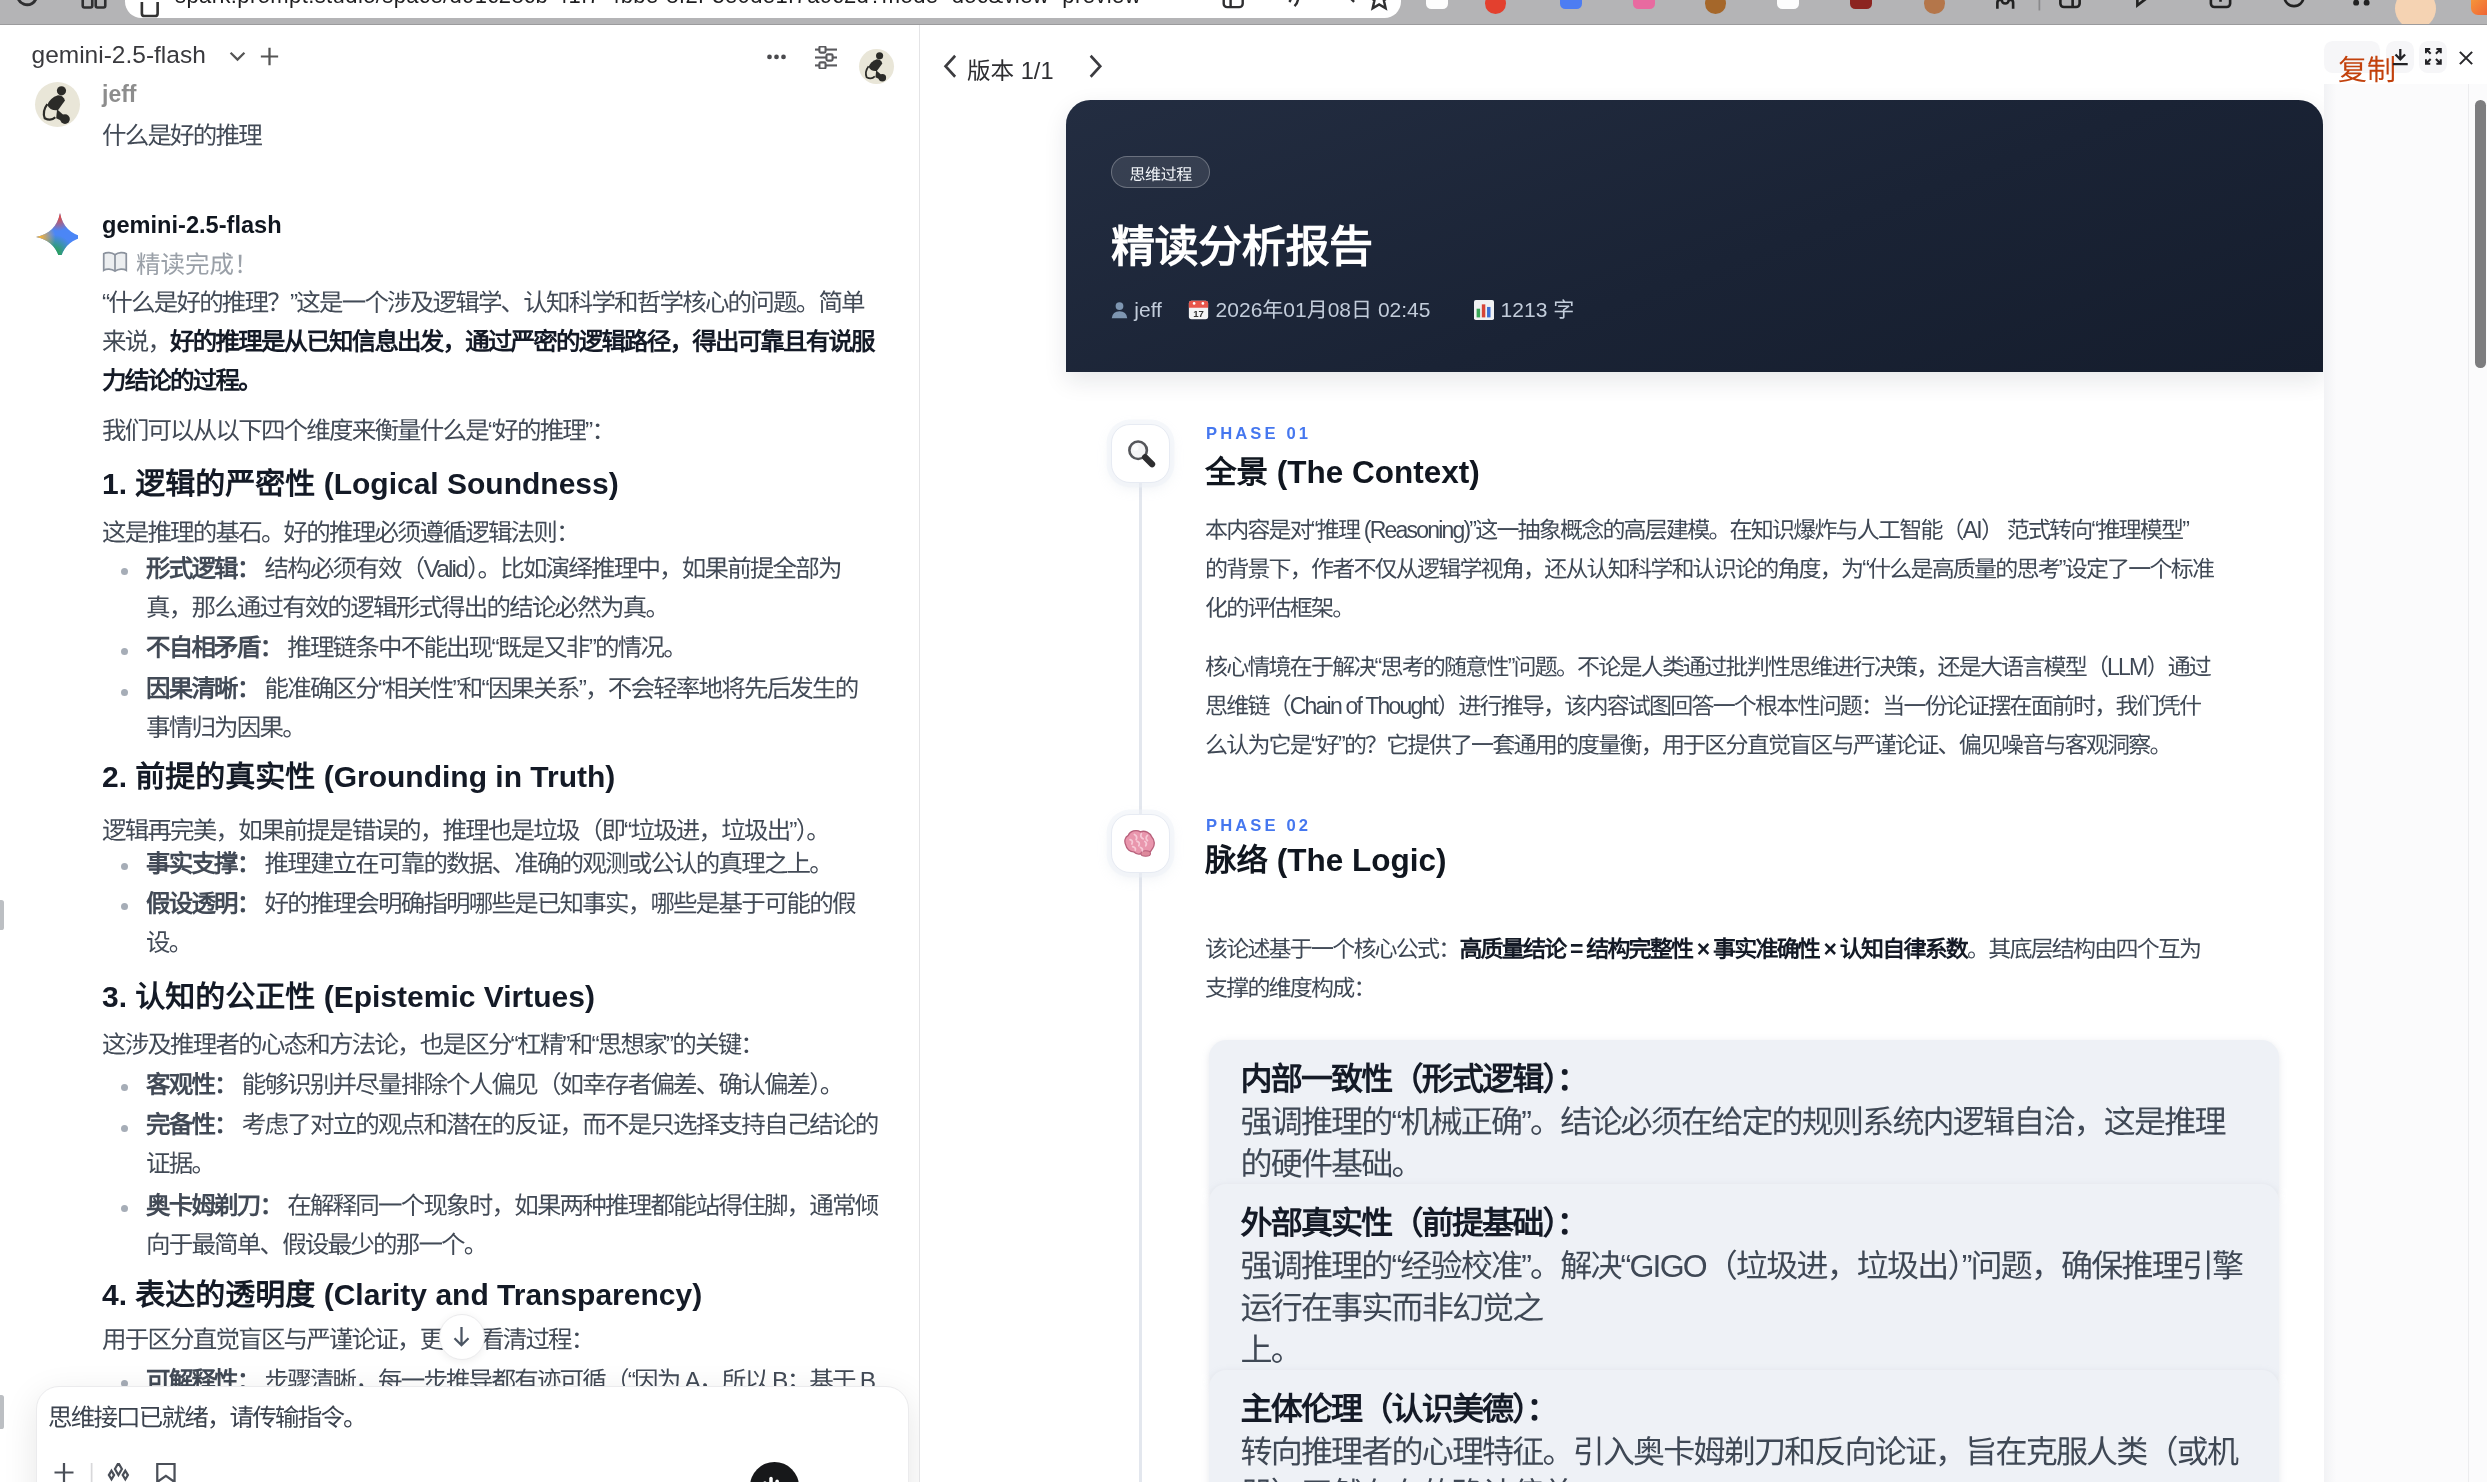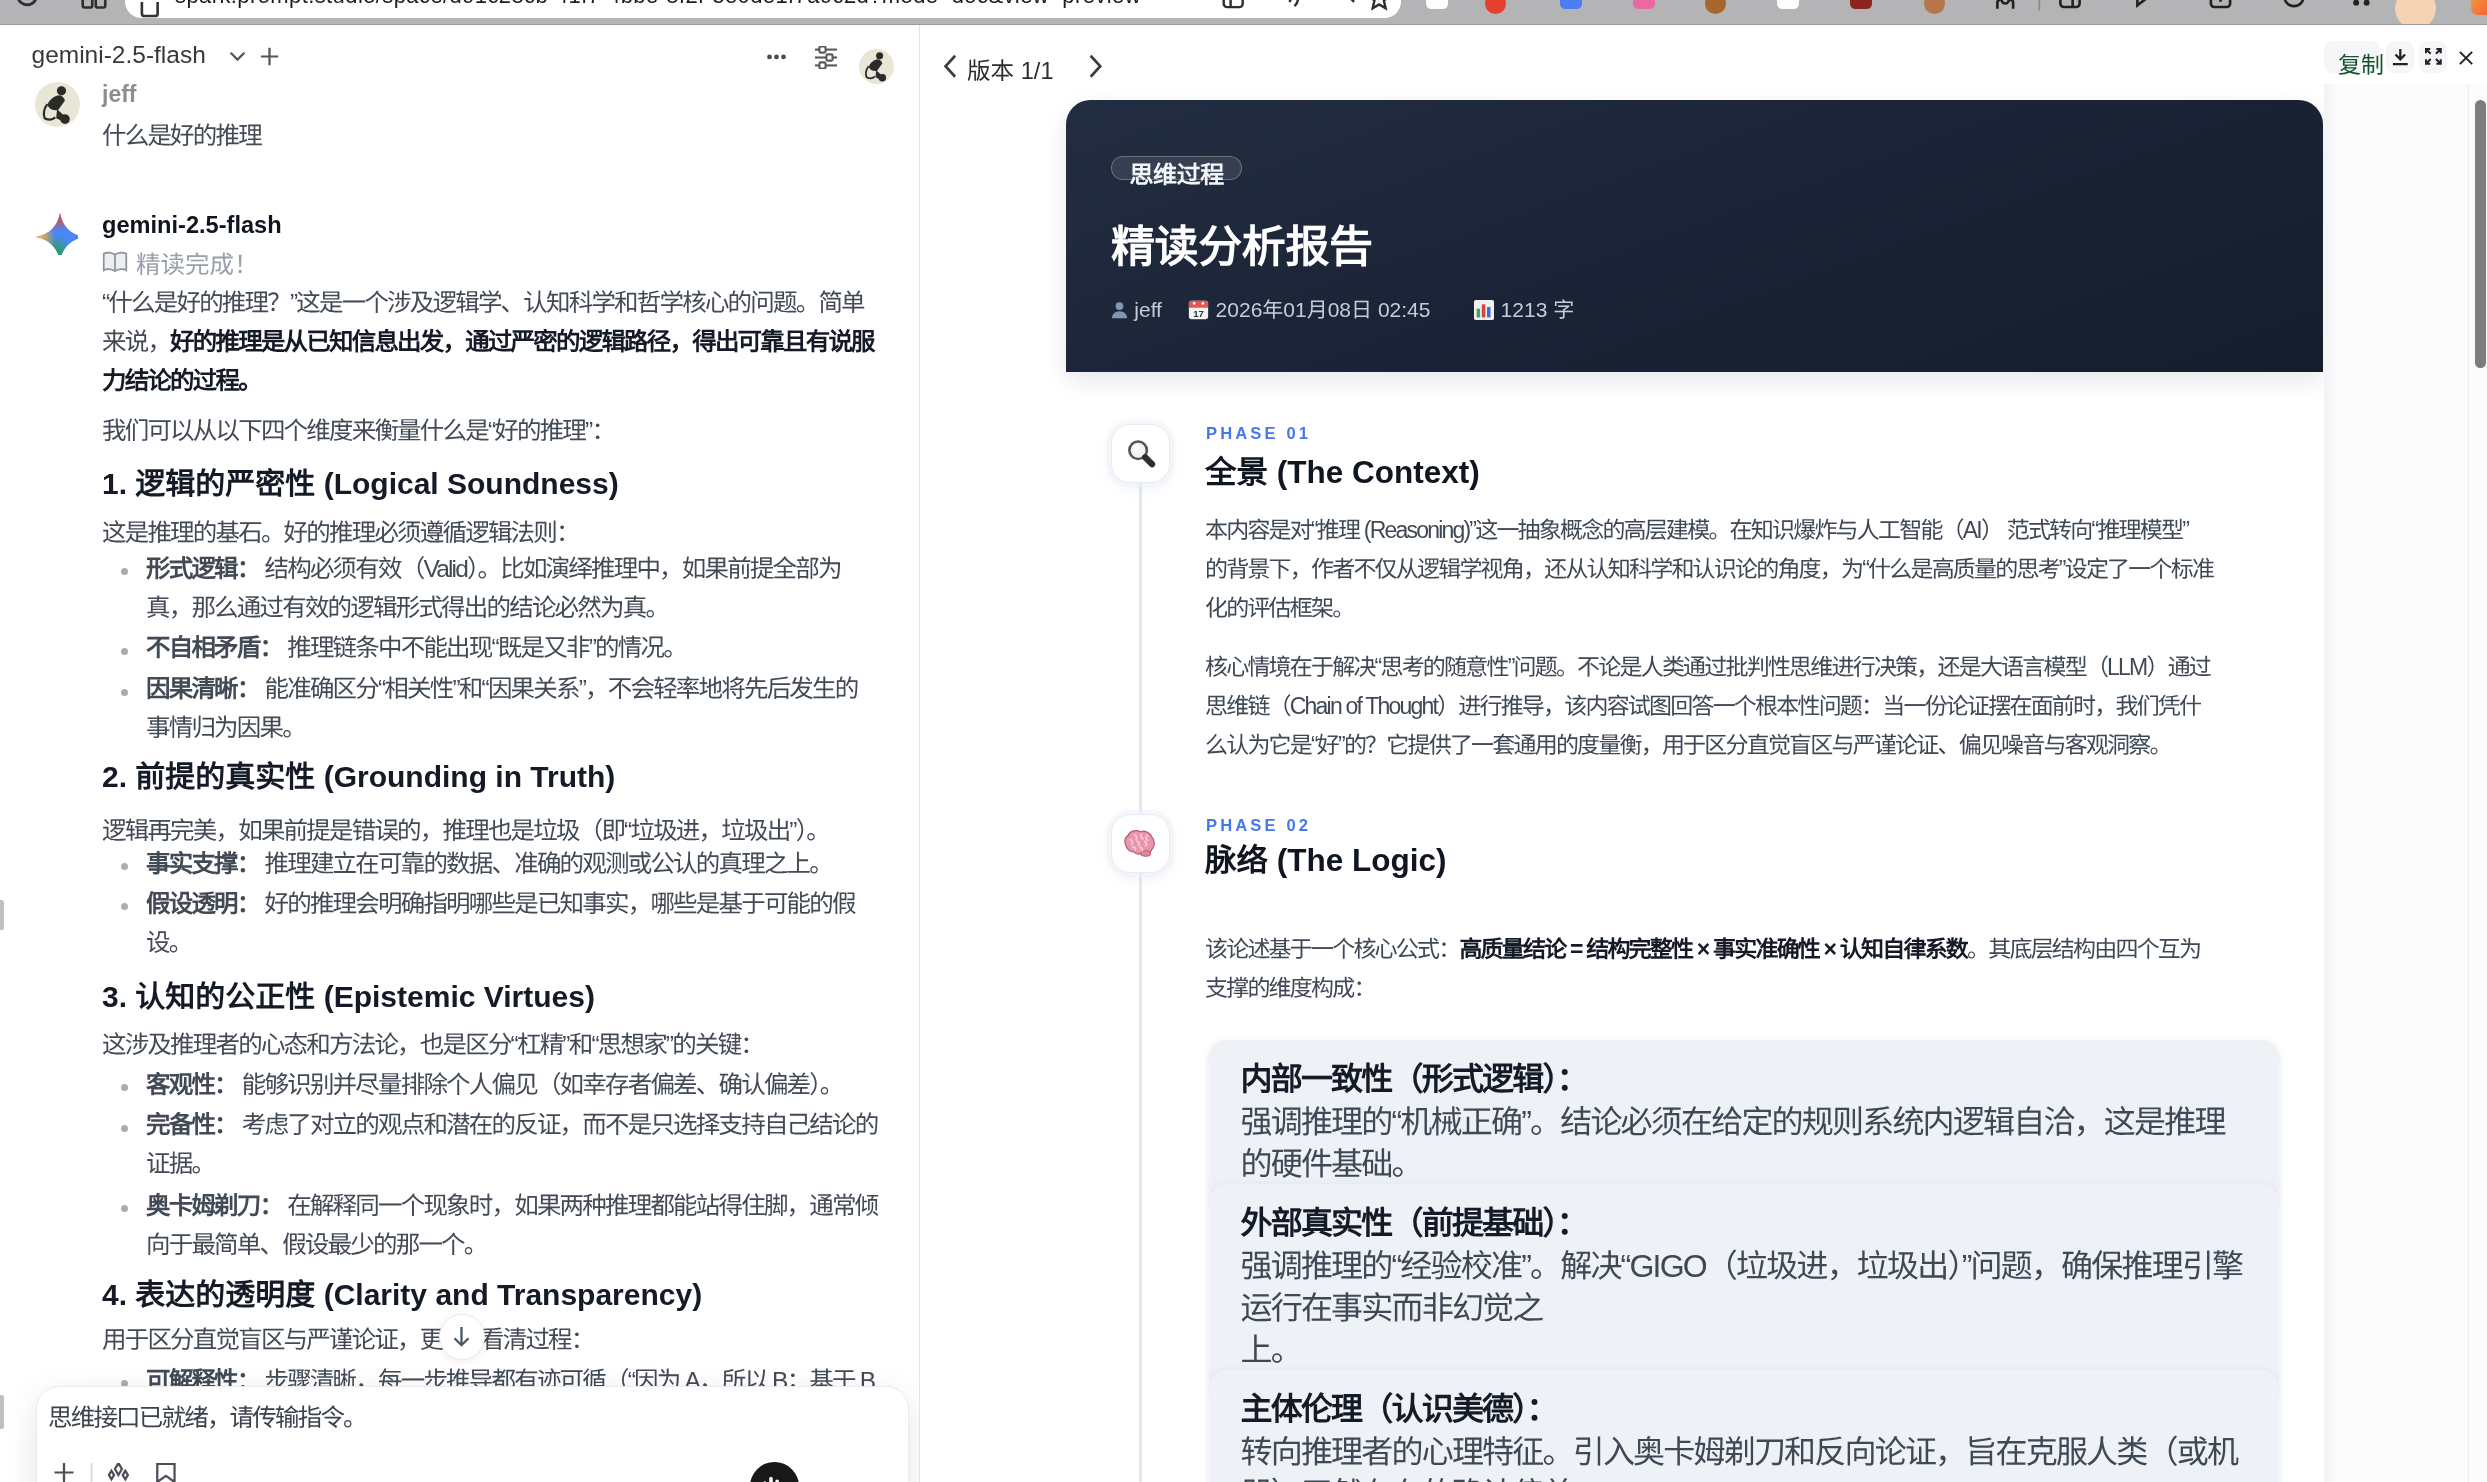--- a/index.html
+++ b/index.html
@@ -208,33 +208,33 @@
 <svg class="abs" style="left:942px;top:54px" width="15.8" height="24.5" fill="none" stroke="#3c3c40" stroke-width="3" viewBox="0 0 18 28">
     <path d="M15 2 L4 14 l11 12"></path>
   </svg>
 <div class="abs" style="left:967px;top:52px;font-size:23.6px;color:#2e2e31">版本 1/1</div>
 <svg class="abs" style="left:1088px;top:54px" width="15.8" height="24.5" fill="none" stroke="#3c3c40" stroke-width="3" viewBox="0 0 18 28">
     <path d="M3 2 L14 14 L3 26"></path>
   </svg>
 <div class="abs" style="left:2324px;top:41px;width:56px;height:32px;border-radius:8.8px;background:#f6f6f8"></div>
 <div class="abs" style="left:2386px;top:41px;width:28px;height:32px;border-radius:8.8px;background:#f6f6f8"></div>
 <div class="abs" style="left:2419px;top:41px;width:28px;height:32px;border-radius:8.8px;background:#f6f6f8"></div>
-<div class="abs" style="left:2338px;top:46px;font-size:23px;color:#14532d">复制</div>
+<div class="abs" style="left:2338px;top:46px;font-size:29px;color:#c2410c">复制</div>
 <svg class="abs" style="left:2392px;top:48px" width="16.6" height="17.5" fill="none" stroke="#222226" stroke-width="2.6" viewBox="0 0 19 20">
     <path d="M9.5 1 v11 M4 7.5 l5.5 5.5 5.5-5.5 M1 18.5 h17"></path>
   </svg>
 <svg class="abs" style="left:2425px;top:48px" width="16.6" height="16.6" fill="none" stroke="#222226" stroke-width="2.4" viewBox="0 0 19 19">
     <path d="M1 6 V1 h5 M1 1 l5.5 5.5 M13 1 h5 v5 M18 1 l-5.5 5.5 M18 13 v5 h-5 M18 18 l-5.5 -5.5 M6 18 H1 v-5 M1 18 l5.5 -5.5"></path>
   </svg>
 <svg class="abs" style="left:2459px;top:51px" width="14" height="14" fill="none" stroke="#28282c" stroke-width="2.4" viewBox="0 0 16 16">
     <path d="M1 1 L15 15 M15 1 L1 15"></path>
   </svg>
 
 <div class="abs" style="left:1066px;top:100px;width:1257px;height:272px;border-radius:24.5px 24.5px 0 0;background:linear-gradient(160deg,#232d41 0%,#1a2335 55%,#151d2d 100%);box-shadow:0 8.8px 23px rgba(21,29,45,.10)">
-  <div style="position:absolute;left:45px;top:56px;height:24px;padding:0 17.5px;border-radius:19px;background:rgba(255,255,255,.10);border:0.9px solid rgba(255,255,255,.26);font-size:24px;font-weight:bold;color:#f2f5f9;line-height:36px;letter-spacing:-0.4px">思维过程</div>
+  <div style="position:absolute;left:45px;top:56px;height:32px;padding:0 17.5px;border-radius:19px;background:rgba(255,255,255,.10);border:0.9px solid rgba(255,255,255,.26);font-size:16px;font-weight:normal;color:#f2f5f9;line-height:36px;letter-spacing:-0.4px">思维过程</div>
   <div style="position:absolute;left:45px;top:111px;font-size:44px;font-weight:bold;color:#fff;white-space:nowrap;letter-spacing:-0.4px">精读分析报告</div>
   <div style="position:absolute;left:44px;top:193px;height:23px;white-space:nowrap;font-size:21px;color:#c3cddb">
     <svg class="ic" style="margin:-3.5px 5.3px 0 0" width="19" height="19" viewBox="0 0 22 22" fill="#7e96b1">
         <circle cx="11" cy="7" r="4.5"></circle>
         <path d="M2 21 q1 -8 9 -8 q8 0 9 8z"></path>
       </svg>jeff
     <span style="display:inline-block;width:14px"></span>
     <svg class="ic" style="margin:-3.5px 7px 0 0;font-size:24px" width="21" height="21" viewBox="0 0 24 24">
         <rect x="1" y="2" width="22" height="21" rx="3" fill="#f3f4f5"></rect>
         <path d="M1 5 a3 3 0 0 1 3 -3 h16 a3 3 0 0 1 3 3 v5 h-22z" fill="#e8564b"></path>

